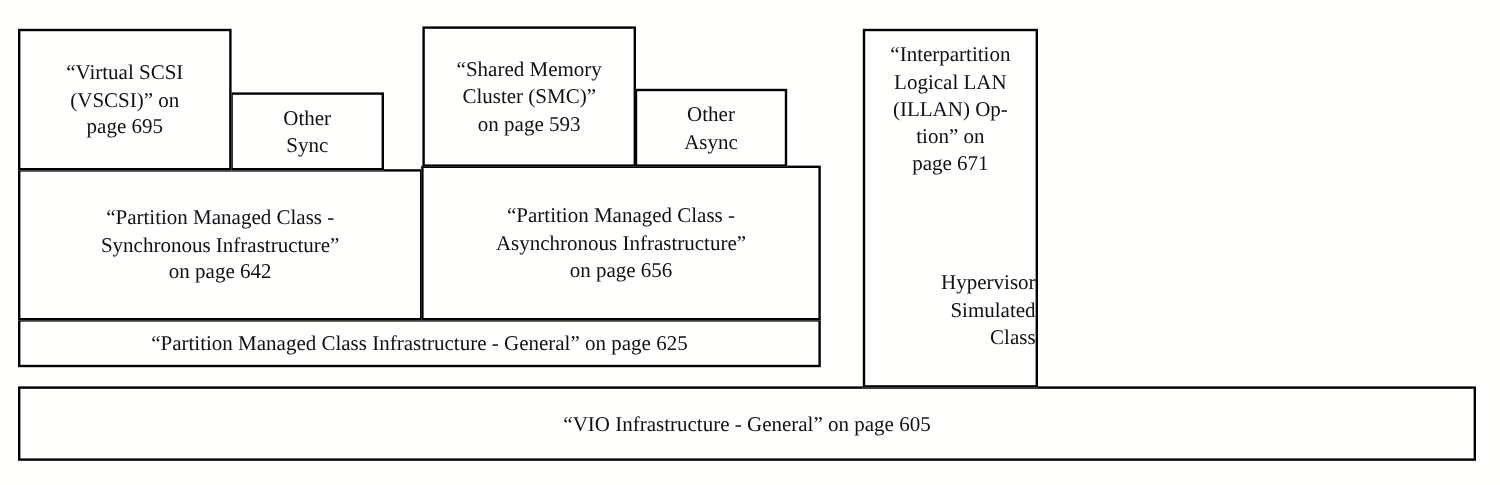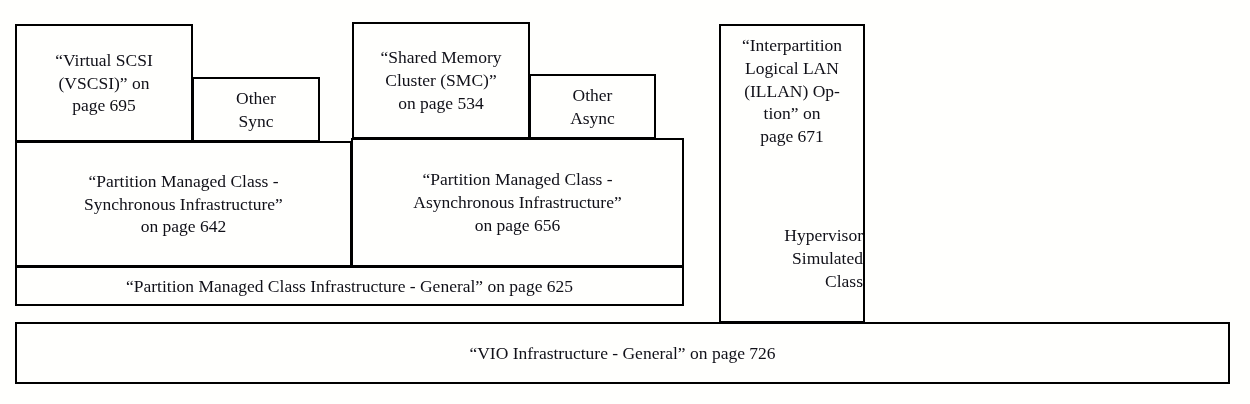--- a/index.html
+++ b/index.html
@@ -93,21 +93,21 @@
   </div>
 
   <div class="box" id="box-other-sync">
     <span class="txt">Other
 Sync</span>
   </div>
 
   <div class="box" id="box-smc">
     <span class="txt">“Shared Memory
 Cluster (SMC)”
-on page 534</span>
+on page 593</span>
   </div>
 
   <div class="box" id="box-other-async">
     <span class="txt">Other
 Async</span>
   </div>
 
   <div class="box" id="box-illan">
     <span class="illan-top">“Interpartition
 Logical LAN
@@ -129,16 +129,16 @@
     <span class="txt">“Partition Managed Class -
 Asynchronous Infrastructure”
 on page 656</span>
   </div>
 
   <div class="box" id="box-pmc-general">
     <span class="txt">“Partition Managed Class Infrastructure - General” on page 625</span>
   </div>
 
   <div class="box" id="box-vio-general">
-    <span class="txt">“VIO Infrastructure - General” on page 726</span>
+    <span class="txt">“VIO Infrastructure - General” on page 605</span>
   </div>
 
 </div>
 
 </body></html>

